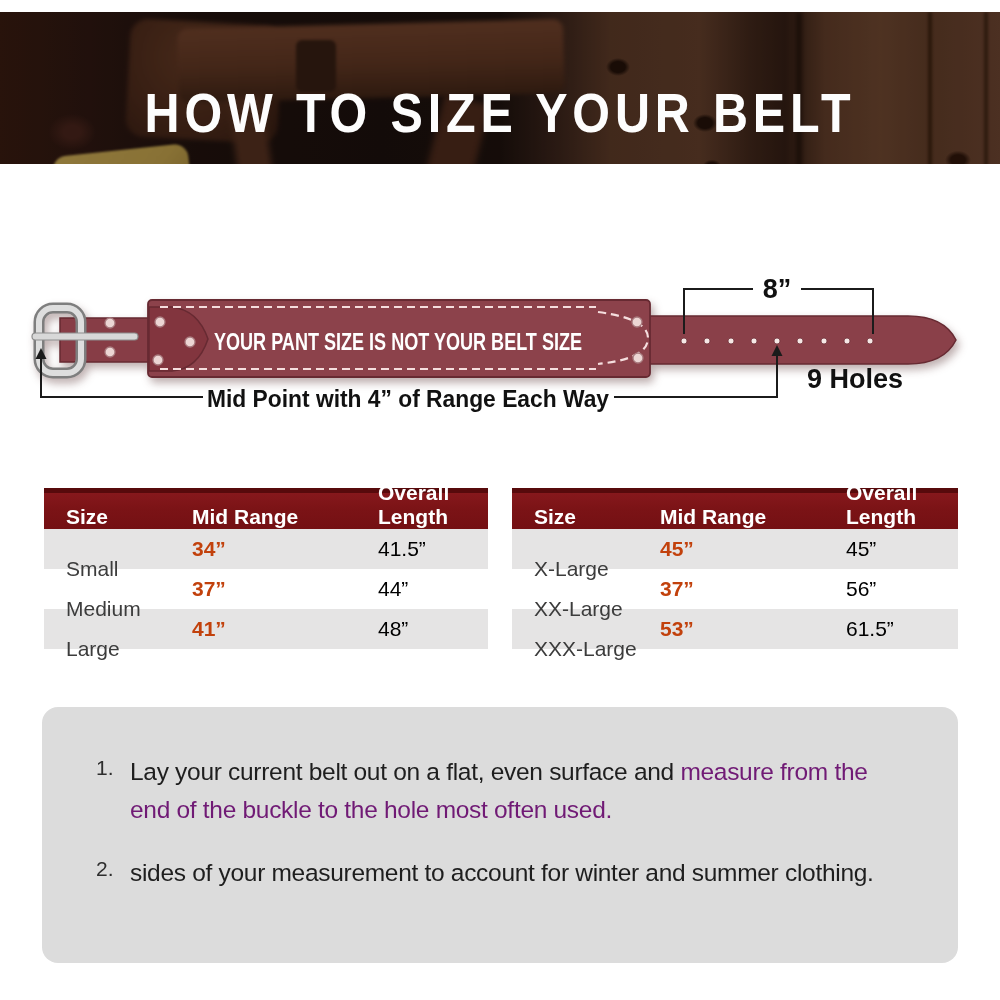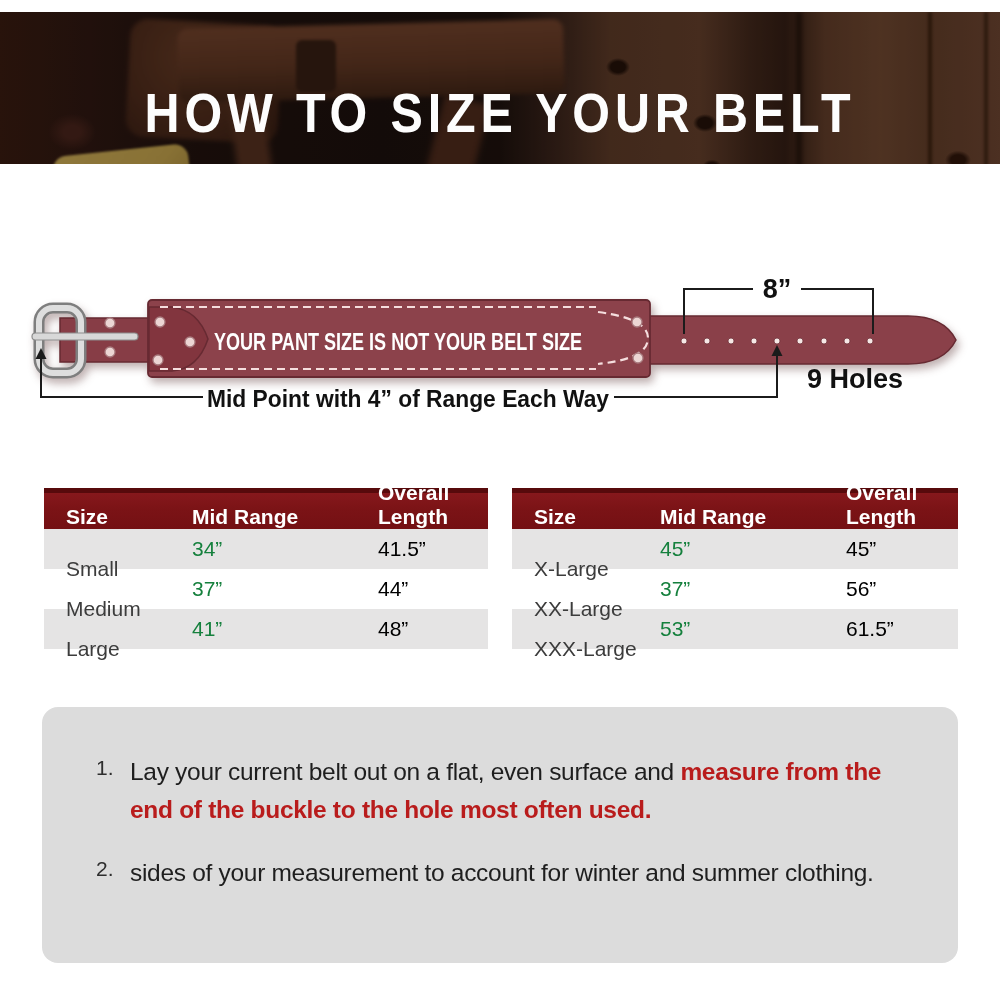--- a/index.html
+++ b/index.html
@@ -53,32 +53,32 @@
   .size-table.right{left:512px;top:488px;width:446px;}
   .t-header{display:flex;height:36px;align-items:flex-end;color:#ffffff;font-weight:700;
       background:linear-gradient(180deg,#86181c 0%, #7b1316 45%, #741013 100%);
       border-top:5px solid #570a0c;}
   .t-row{display:flex;height:40px;align-items:center;background:#ffffff;}
   .t-row.alt{background:#e5e4e4;}
   .c-size{width:148px;padding-left:22px;box-sizing:border-box;}
   .c-mid{width:138px;}
   .c-overall{flex:1;margin-left:48px;}
   .t-row .c-size{color:#3c3c3c;margin-top:39px;}
-  .t-row .c-mid{color:#15803d;font-weight:400;}
+  .t-row .c-mid{color:#c2410c;font-weight:700;}
   .t-row .c-overall{color:#000000;}
 
   
   .instructions{position:absolute;left:42px;top:707px;width:916px;height:256px;
       background:#dcdcdc;border-radius:16px;box-sizing:border-box;
       padding:46px 20px 0 54px;color:#1e1e1e;}
   .instr-item{display:flex;margin-bottom:25px;}
   .instr-num{width:34px;flex:none;font-size:21px;color:#2e2e2e;padding-top:3px;}
   .instr-lines{font-size:24.5px;letter-spacing:-0.3px;line-height:38px;}
   .instr-line{white-space:nowrap;}
-  .instr-lines .b{font-weight:700;color:#b91c1c;}
+  .instr-lines .b{font-weight:400;color:#701a75;}
 </style>
 </head>
 <body>
 
 <div class="banner">
   <div class="blob pouch"></div>
   <div class="blob belt-band"></div>
   <div class="blob buckle-hint"></div>
   <div class="blob strap-left"></div>
   <div class="blob strap-diag"></div>

